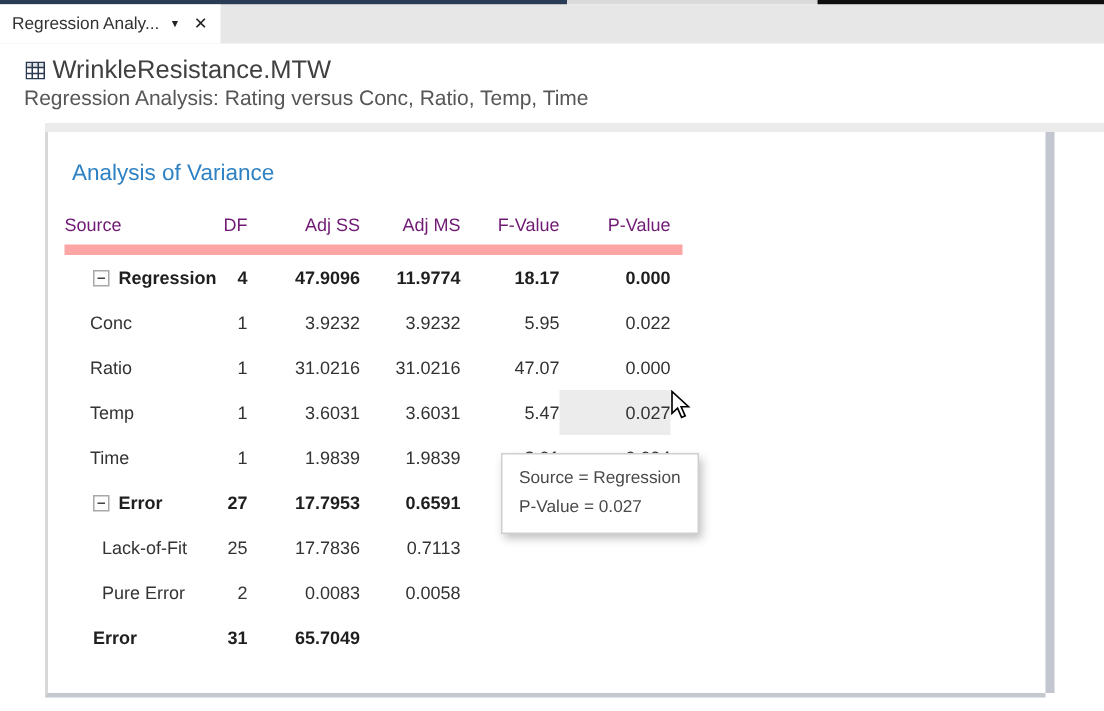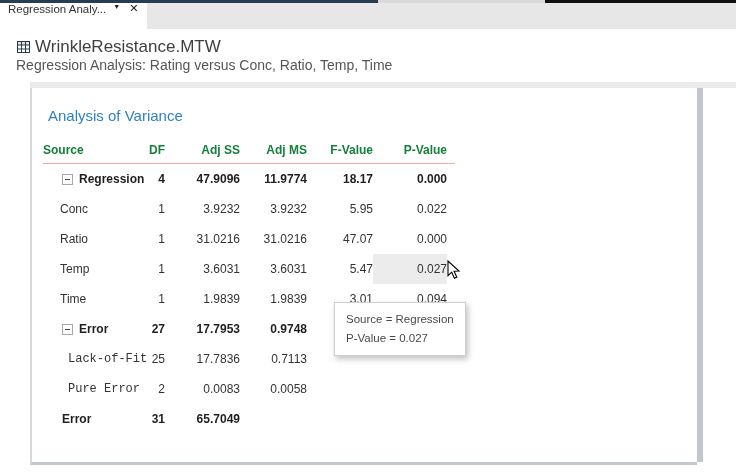--- a/index.html
+++ b/index.html
@@ -11,21 +11,21 @@
   
   .top-strip { position:absolute; top:0; left:0; width:736px; height:3px; }
   .seg { position:absolute; top:0; height:3px; }
   .seg-navy  { left:0;   width:378px; background:#2a3c55; }
   .seg-gray  { left:378px; width:167px; background:#dadada; }
   .seg-black { left:545px; width:191px; background:#101010; }
   
   .tab-row { position:absolute; top:3px; left:0; width:736px; height:26px; background:#e7e7e7; }
   .tab {
     position:absolute; left:0; top:0; height:26px; background:#ffffff;
-    display:flex; align-items:flex-start; padding:0 9px 0 8px; box-sizing:border-box;
+    display:flex; align-items:center; padding:0 9px 0 8px; box-sizing:border-box;
   }
   .tab-label { font-size:11.5px; color:#333333; white-space:nowrap; }
   .tab-caret { margin-left:7px; font-size:7px; color:#222222; line-height:1; }
   .tab-close { margin-left:9px; font-size:11px; color:#222222; line-height:1; }
   
   .ws-row { position:absolute; top:37px; left:17px; display:flex; align-items:center; gap:5px; }
   .ws-name { font-size:17px; color:#404040; }
   .doc-title { position:absolute; top:57px; left:16px; font-size:14px; color:#565656; }
   
   .pane-gap { position:absolute; left:30px; top:82px; width:706px; height:6px; background:#ebebeb; }
@@ -35,27 +35,27 @@
     border-left:2px solid #d8d8d8; border-bottom:3px solid #c4c9d0;
   }
   .scrollbar { position:absolute; left:697px; top:88px; width:6px; height:374px; background:#c1c6cf; }
   .section-heading { position:absolute; left:48px; top:107px; font-size:15px; color:#2e82c4; }
   
   .anova { position:absolute; left:43px; top:136px; width:412px; font-size:12px; color:#333333; }
   .tr {
     display:grid; grid-template-columns:82px 40px 75px 67px 66px 74px;
     align-items:center; height:30px;
   }
-  .tr.head { height:27px; font-weight:bold; color:#15803d; border-bottom:1px solid #fca5a5; }
+  .tr.head { height:27px; font-weight:normal; color:#701a75; border-bottom:7px solid #fca5a5; }
   .td { white-space:nowrap; }
   .td.num { display:flex; justify-content:flex-end; align-items:center; height:100%; box-sizing:border-box; }
   .td.src { display:flex; align-items:center; gap:6px; overflow:visible;padding-left:19px; }
   .tr.bold { font-weight:bold; color:#1f1f1f; }
   .ind1 .td.src { padding-left:17px; }
-  .ind2 .td.src { padding-left:25px;font-family:Liberation Mono, monospace; }
+  .ind2 .td.src { padding-left:25px; }
   .collapse-box {
     width:11px; height:11px; box-sizing:border-box; border:1px solid #a8a8a8;
     background:#fdfdfd; display:flex; align-items:center; justify-content:center; flex:0 0 auto;
   }
   .collapse-box::after { content:""; width:5px; height:1px; background:#444444; }
   .td.hl { background:#ececec; }
   
   .tooltip {
     position:absolute; left:334px; top:302px; background:#ffffff;
     border:1px solid #cfcfcf; box-shadow:2px 3px 6px rgba(0,0,0,0.25);
@@ -168,21 +168,21 @@
     <div class="td num">0.094</div>
   </div>
 
   <div class="tr bold">
     <div class="td src">
       <span class="collapse-box"></span>
       <span>Error</span>
     </div>
     <div class="td num">27</div>
     <div class="td num">17.7953</div>
-    <div class="td num">0.9748</div>
+    <div class="td num">0.6591</div>
     <div class="td num"></div>
     <div class="td num"></div>
   </div>
 
   <div class="tr ind2">
     <div class="td src">
         <span>Lack-of-Fit</span>
       </div>
     <div class="td num">25</div>
     <div class="td num">17.7836</div>

